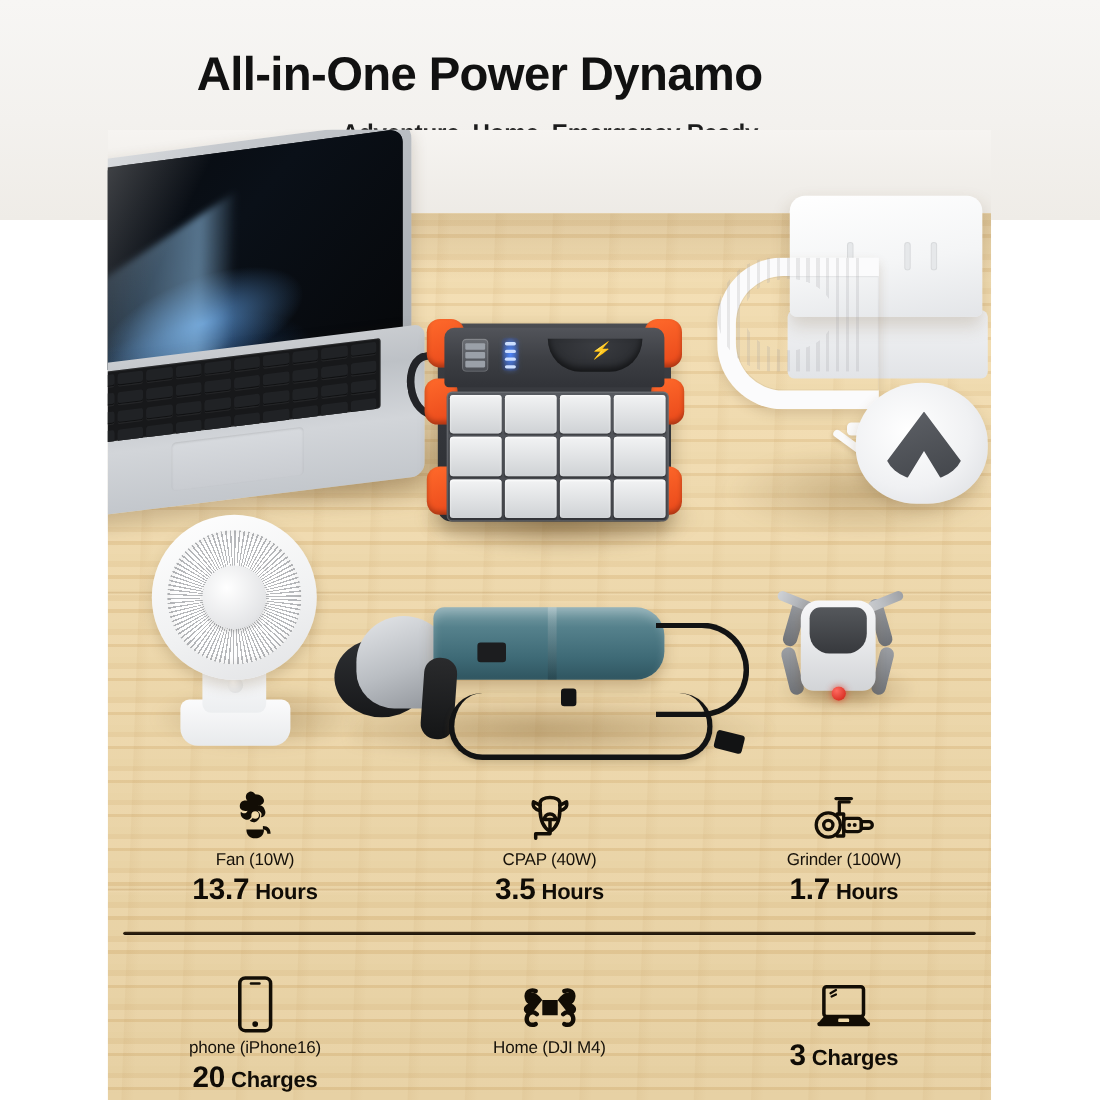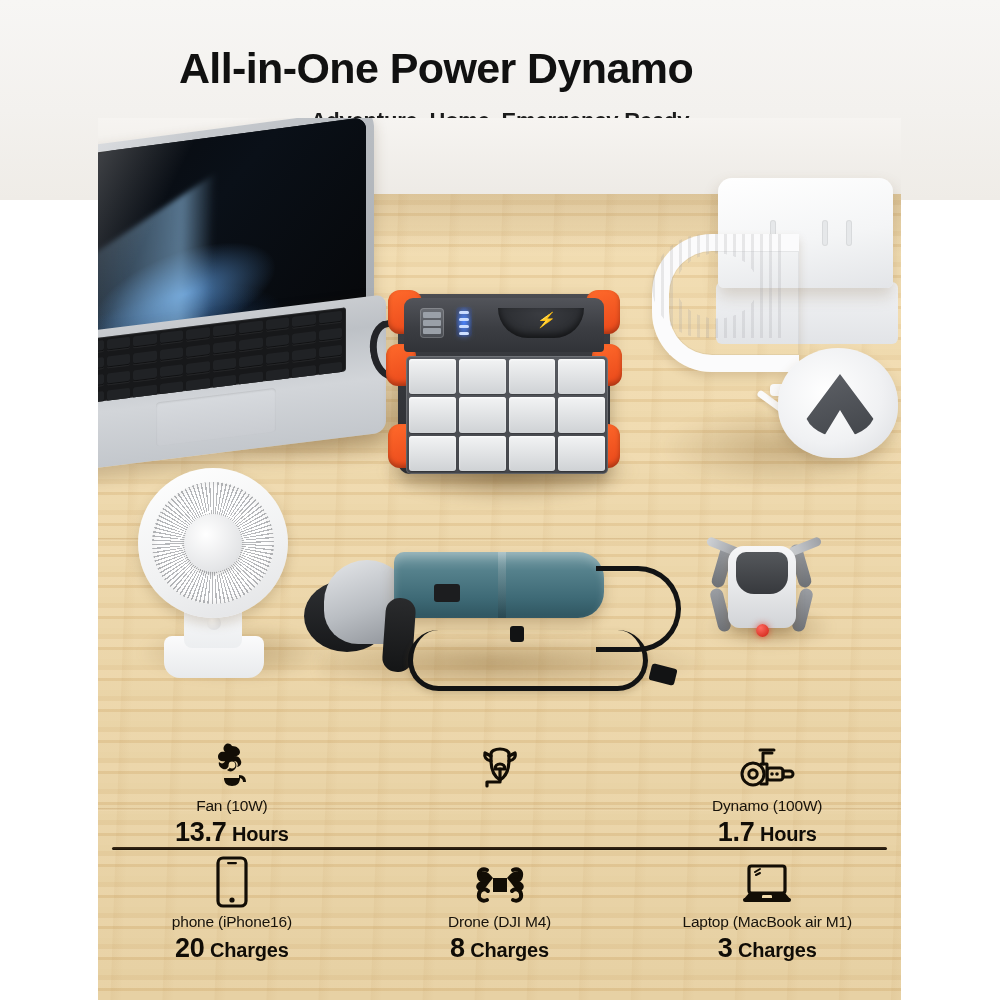--- a/index.html
+++ b/index.html
@@ -325,22 +325,22 @@
   .dr-led{position:absolute;left:58px;top:96px;width:13px;height:13px;border-radius:50%;
     background:radial-gradient(circle at 35% 30%, #ff6a60, #cc1d10);box-shadow:0 0 7px rgba(220,40,20,.7);}
 
   
   .divider{
     position:absolute;left:14px;top:729px;width:775px;height:3px;
     background:linear-gradient(180deg,#3a2a16,#1a1208);
     border-radius:2px;
   }
   .stats-row{position:absolute;left:0;width:803px;display:flex;}
-  .row1{top:622px;}
-  .row2{top:738px;}
+  .row1{top:598px;}
+  .row2{top:769px;}
   .stat{flex:1;text-align:center;}
   .stat-icon{height:52px;display:flex;align-items:flex-end;justify-content:center;margin-bottom:5px;}
   .stat-label{font-size:15.5px;color:#17120a;letter-spacing:-0.2px;line-height:1.1;}
   .stat-value{margin-top:3px;font-size:20px;font-weight:bold;color:#100c06;letter-spacing:-0.2px;}
   .stat-value .num{font-size:27px;font-weight:bold;}
   svg{display:block;}
 </style>
 </head>
 <body>
 
@@ -544,39 +544,44 @@
           <svg width="50" height="50" viewBox="0 0 50 50">
             <g fill="none" stroke="#120d05" stroke-width="3.2" stroke-linejoin="round" stroke-linecap="round">
               <path d="M16 12c0-3 4-5 9-5s9 2 9 5v6c0 10-4 17-9 20-5-3-9-10-9-20z"></path>
               <path d="M16 14l-6-3c-1 4 1 7 6 8"></path>
               <path d="M34 14l6-3c1 4-1 7-6 8"></path>
               <path d="M25 22c-3 0-5 2-5 5h10c0-3-2-5-5-5z"></path>
               <path d="M25 27v13H12v4"></path>
             </g>
           </svg>
         </div>
+        <div class="stat-label">CPAP (40W)</div>
+        <div class="stat-value">
+          <span class="num">3.5</span>
+          <span>Hours</span>
+        </div>
       </div>
 
       <div class="stat">
         <div class="stat-icon">
           <svg width="56" height="48" viewBox="0 0 56 48">
             <g fill="none" stroke="#120d05" stroke-width="3" stroke-linejoin="round" stroke-linecap="round">
               <circle cx="14" cy="30" r="11"></circle>
               <circle cx="14" cy="30" r="4.2"></circle>
               <path d="M22 20h6v20h-6"></path>
               <rect x="28" y="24" width="16" height="12" rx="3"></rect>
               <path d="M44 27h7a3 3 0 0 1 3 3 3 3 0 0 1-3 3h-7z"></path>
               <path d="M24 20V9h9"></path>
               <path d="M21 6h14"></path>
             </g>
             <circle cx="33" cy="30" r="1.8" fill="#120d05"></circle>
             <circle cx="38" cy="30" r="1.8" fill="#120d05"></circle>
           </svg>
         </div>
-        <div class="stat-label">Dynamo (100W)</div>
+        <div class="stat-label">Grinder (100W)</div>
         <div class="stat-value">
           <span class="num">1.7</span>
           <span>Hours</span>
         </div>
       </div>
     </div>
 
     <div class="divider"></div>
 
     <div class="stats-row row2">
@@ -606,38 +611,33 @@
               <path d="M20 32c-4 5-8 8-12 6s-3-7 1-9" opacity="0"></path>
             </g>
             <g fill="none" stroke="#120d05" stroke-width="4" stroke-linecap="round">
               <path d="M14 10c-5-2-9 1-8 6s6 6 9 3"></path>
               <path d="M40 10c5-2 9 1 8 6s-6 6-9 3"></path>
               <path d="M14 40c-5 2-9-1-8-6s6-6 9-3"></path>
               <path d="M40 40c5 2 9-1 8-6s-6-6-9-3"></path>
             </g>
           </svg>
         </div>
-        <div class="stat-label">Drone (DJI M4)</div>
-        <div class="stat-value">
-          <span class="num">8</span>
-          <span>Charges</span>
-        </div>
+        <div class="stat-label">Home (DJI M4)</div>
       </div>
 
       <div class="stat">
         <div class="stat-icon">
           <svg width="56" height="48" viewBox="0 0 56 48">
             <rect x="10" y="6" width="36" height="27" rx="2.5" fill="none" stroke="#120d05" stroke-width="3.2"></rect>
             <path d="M16 12l5-3M17 15l4-2" stroke="#120d05" stroke-width="2" stroke-linecap="round"></path>
             <path d="M4 40l6-7h36l6 7z" fill="#120d05"></path>
             <rect x="23" y="35" width="10" height="3.4" rx="1.2" fill="#f0d9a9"></rect>
             <rect x="4" y="38" width="48" height="4" rx="2" fill="#120d05"></rect>
           </svg>
         </div>
-        <div class="stat-label">Laptop (MacBook air M1)</div>
         <div class="stat-value">
           <span class="num">3</span>
           <span>Charges</span>
         </div>
       </div>
     </div>
 
   </div>
 </div>
 

